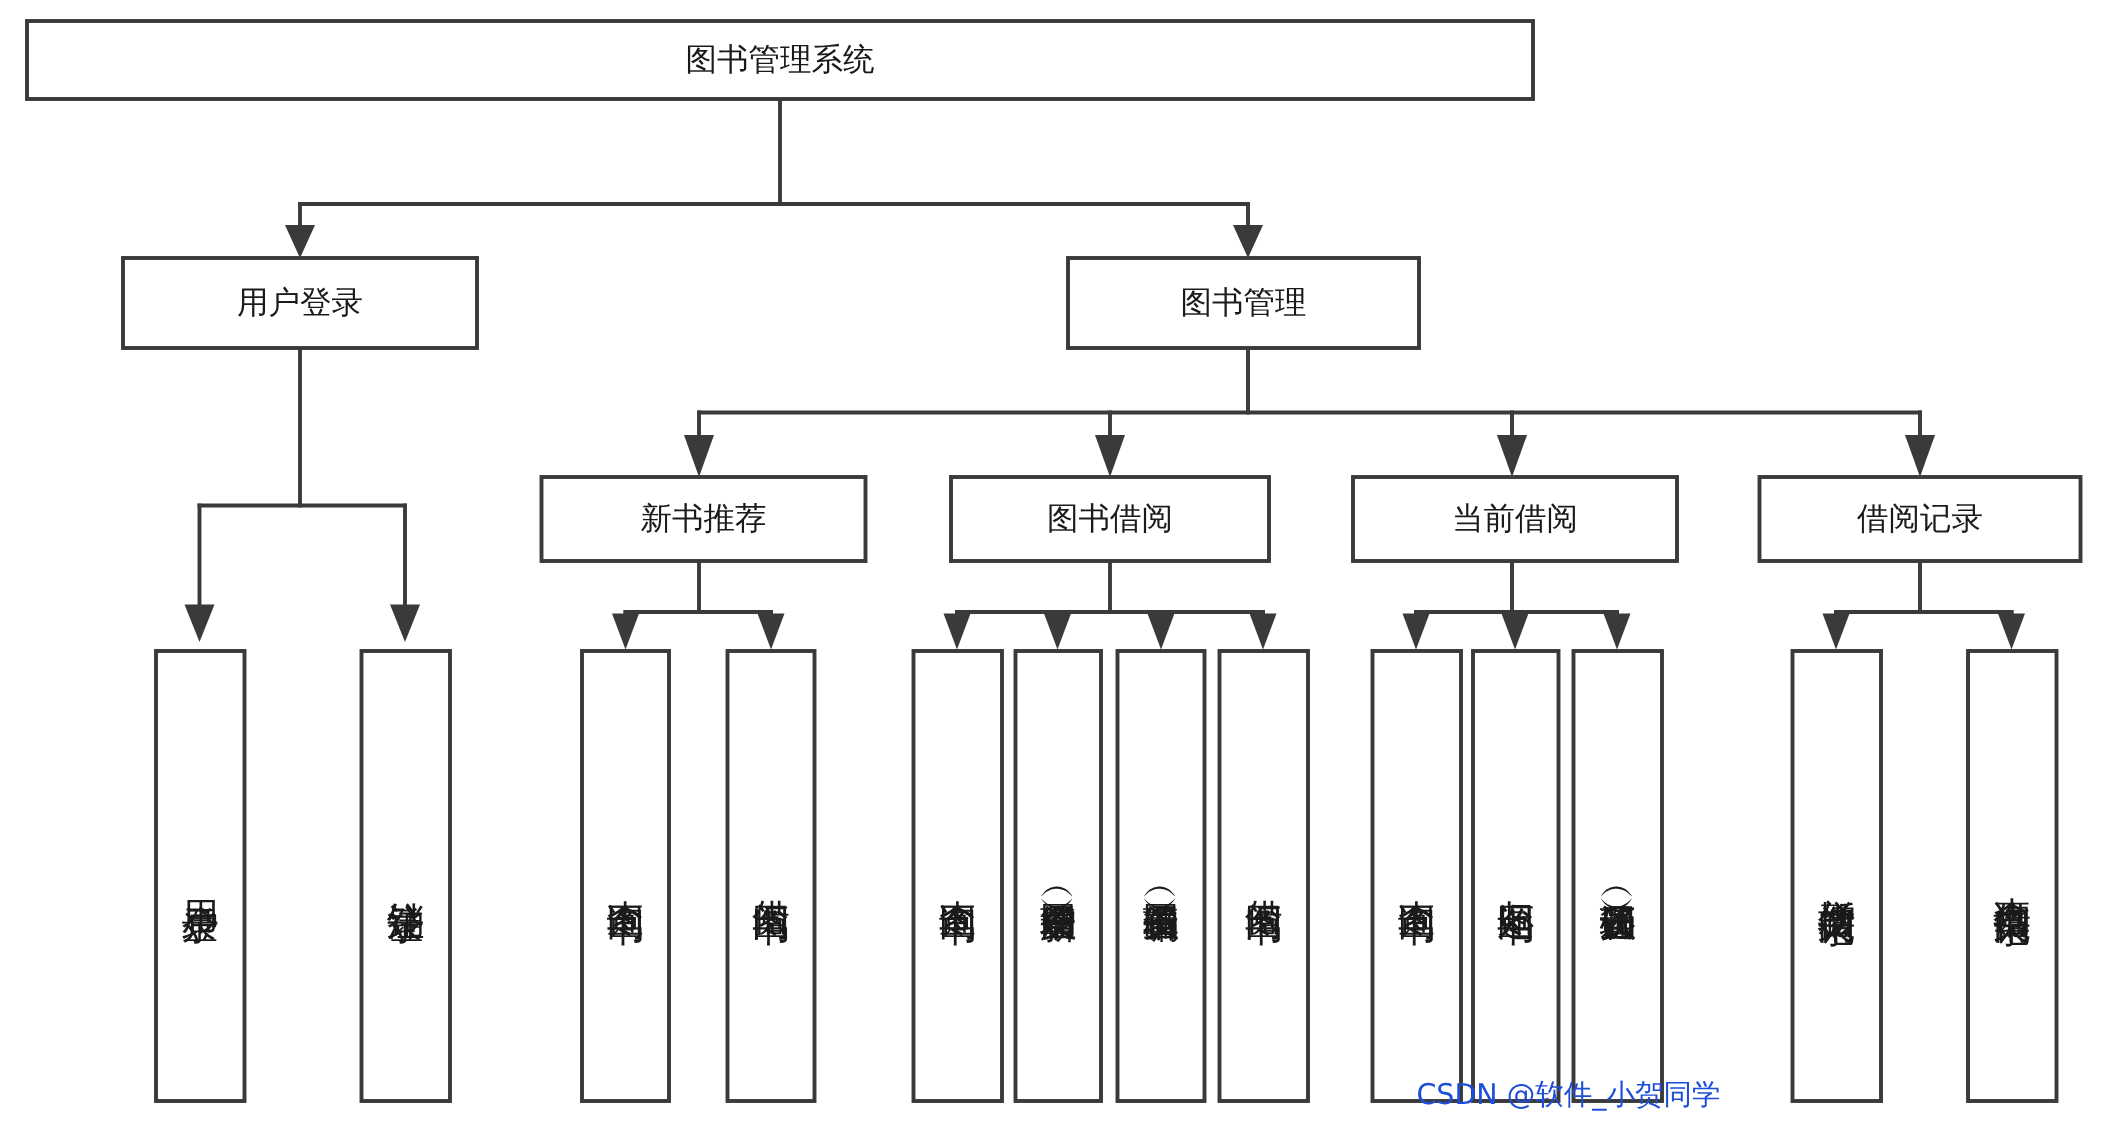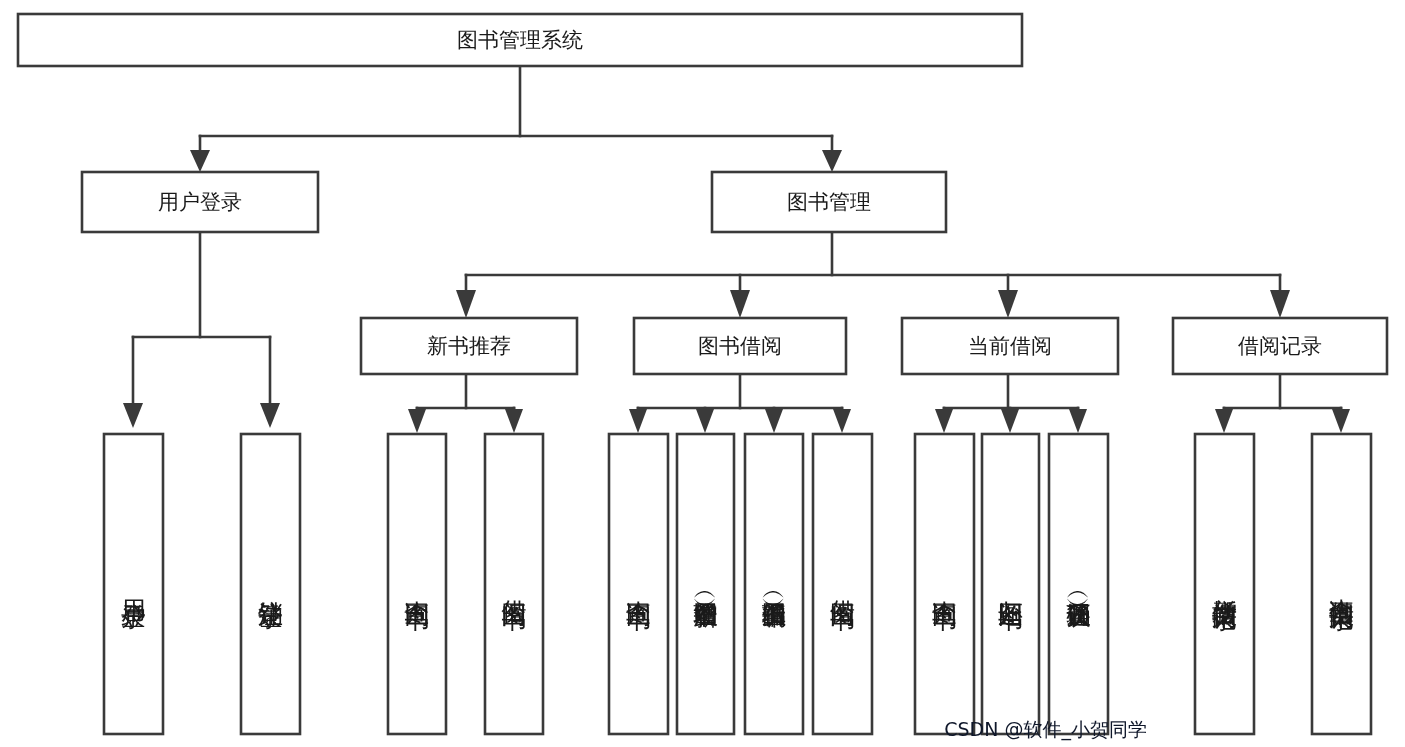--- a/index.html
+++ b/index.html
@@ -69,21 +69,21 @@
   .vlabel.tight {
     font-size: 24px;
     letter-spacing: 0px;
   }
   .watermark {
     position: absolute;
     right: 8px;
     bottom: 4px;
     font-family: "DejaVu Sans", "Liberation Sans", sans-serif;
     font-size: 19px;
-    color: #0f172a;
+    color: #1d4ed8;
     white-space: nowrap;
     pointer-events: none;
   }
 </style>
 </head>
 <body>
 
 <div id="diagram-root">
 
   <svg id="diagram-canvas" viewBox="0 0 1405 747">

